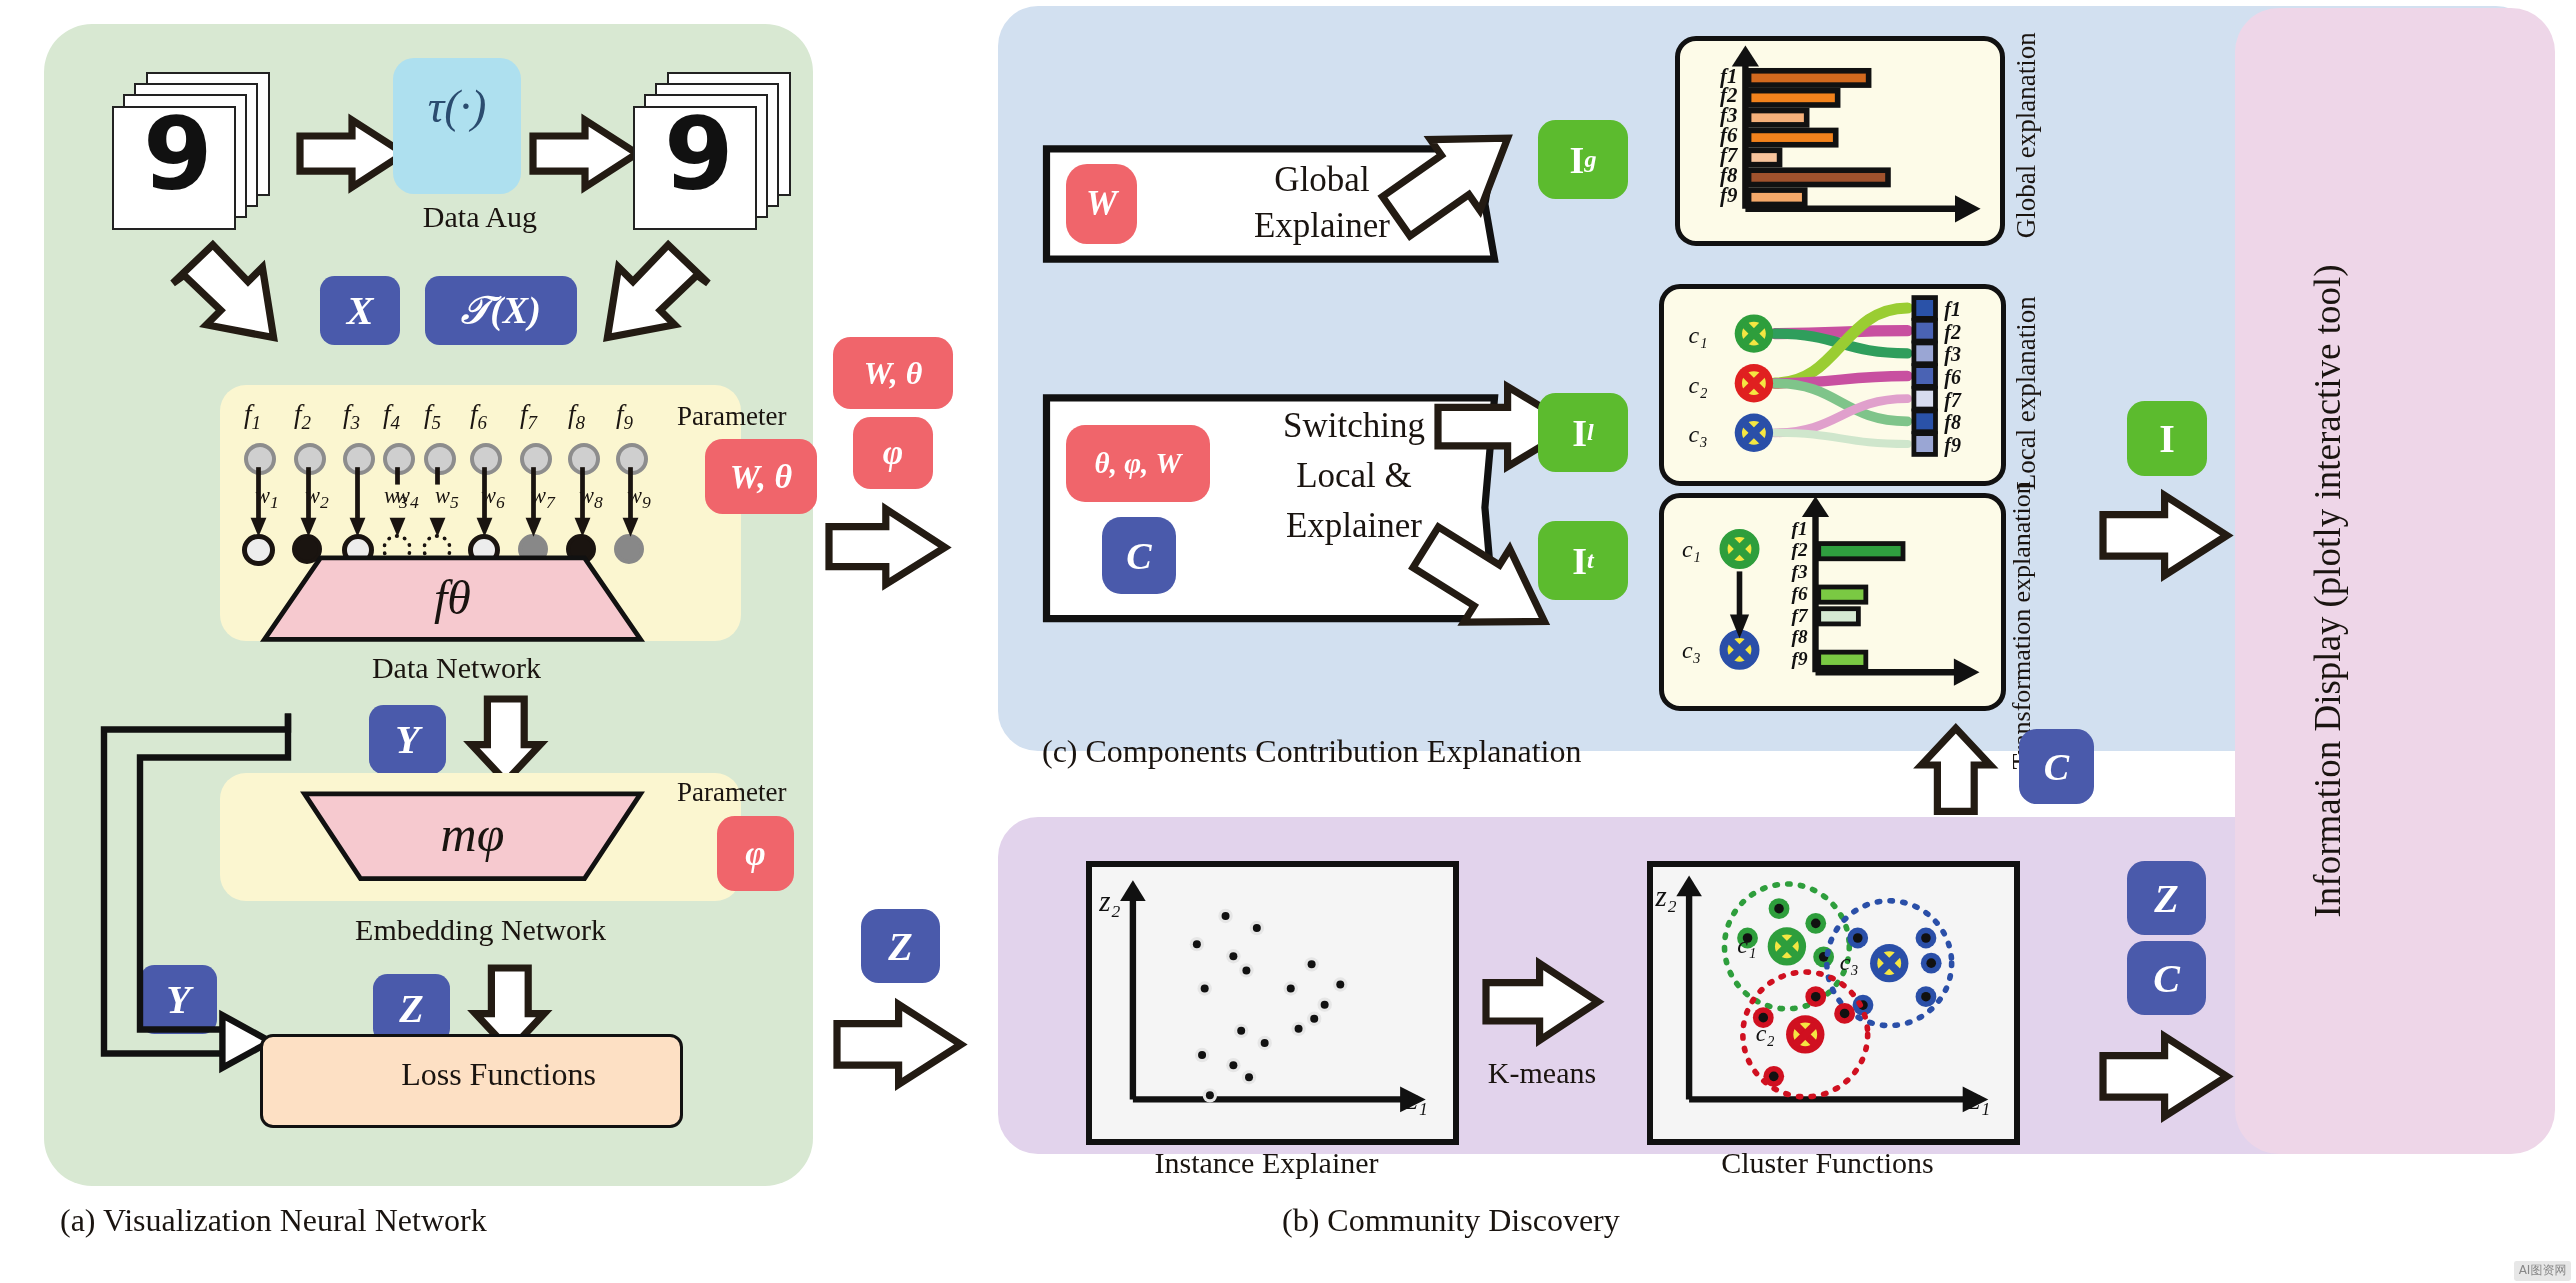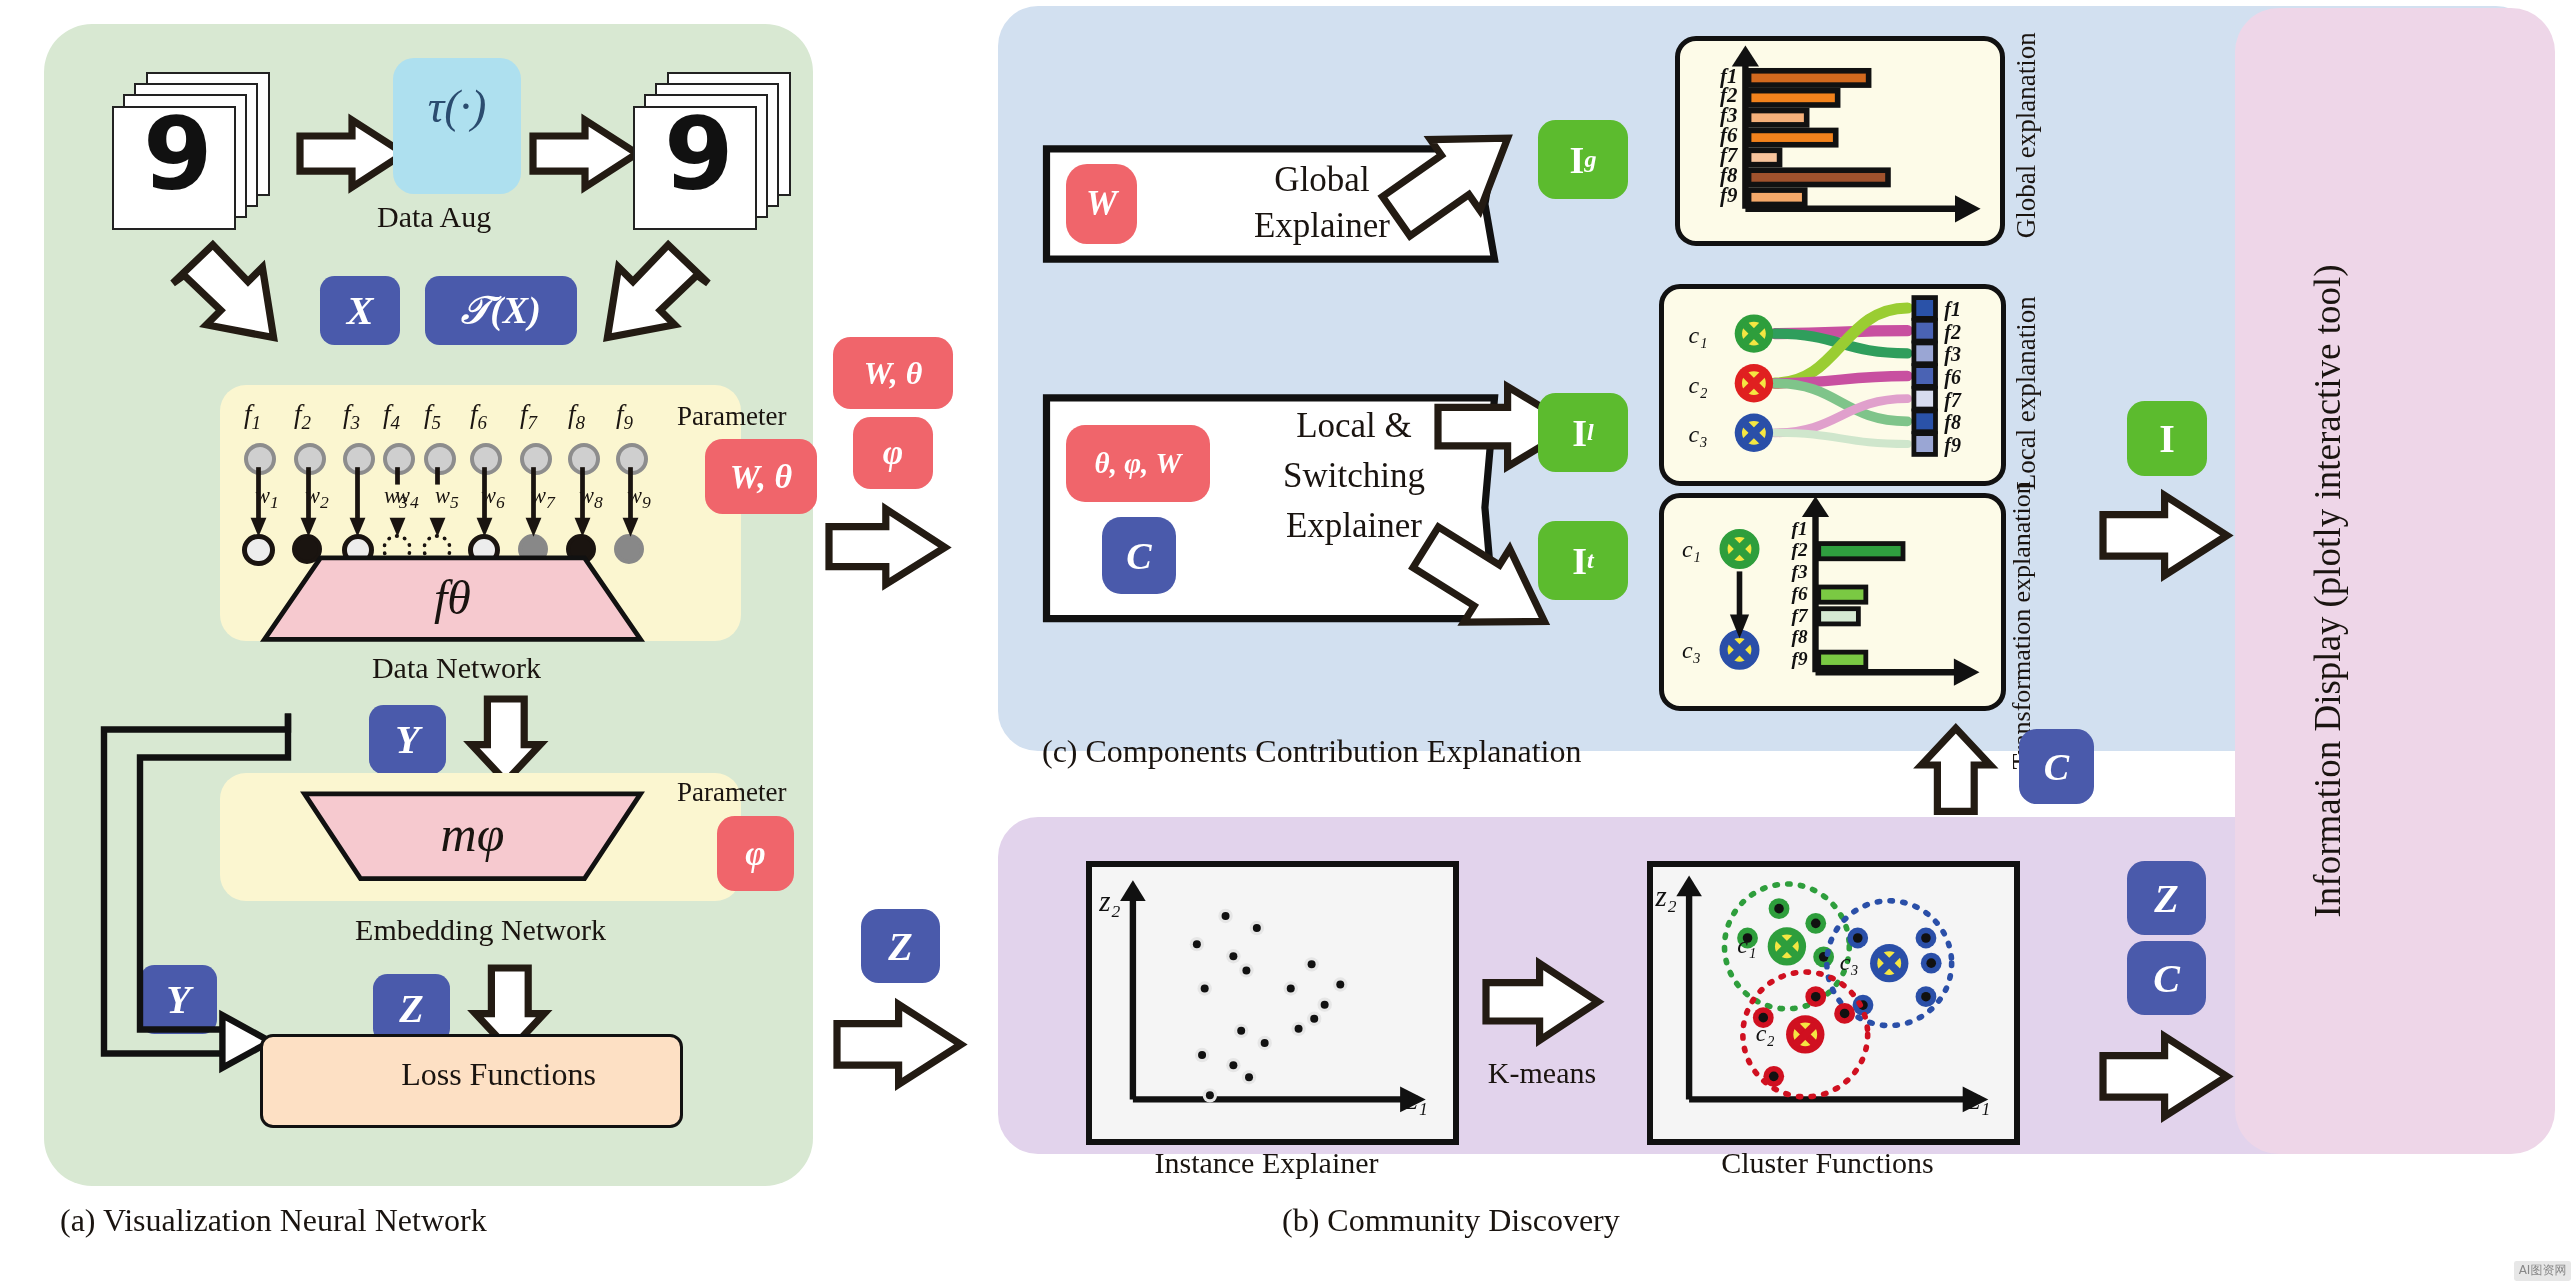--- a/index.html
+++ b/index.html
@@ -56,21 +56,21 @@
     <div class="digit" style="left:29px;top:-3.2px;font-size:100px;line-height:100px;">9</div>
   </div>
 </div>
 
 <svg style="left:296px;top:112px;width:120px;height:88px;" viewBox="0 0 150 110" width="120" height="88">
   <polygon points="5,30 70,30 70,10 135,52 70,94 70,74 5,74" fill="#fff" stroke="#231b13" stroke-width="9"></polygon>
 </svg>
 
 <div class="abs" style="left:393px;top:58px;width:128px;height:136px;background:#aee0ef;border-radius:21px;"></div>
 <div class="mathlbl" style="left:401px;top:80px;width:112px;text-align:center;font-size:46px;color:#2b4c6f;">τ(·)</div>
-<div class="lbl" style="left:377px;top:200px;width:160px;text-align:left;">Data Aug</div>
+<div class="lbl" style="left:377px;top:200px;width:160px;text-align:right;">Data Aug</div>
 
 <svg style="left:529px;top:112px;width:120px;height:88px;" viewBox="0 0 150 110" width="120" height="88">
   <polygon points="5,30 70,30 70,10 135,52 70,94 70,74 5,74" fill="#fff" stroke="#231b13" stroke-width="9"></polygon>
 </svg>
 
 <div class="cardstack" style="left:633px;top:72px;width:176px;height:176px;">
   <div class="card" style="left:34px;top:0;width:120px;height:120px;"></div>
   <div class="card" style="left:22.4px;top:11.2px;width:120px;height:120px;"></div>
   <div class="card" style="left:11.2px;top:22.4px;width:120px;height:120px;"></div>
   <div class="card" style="left:0px;top:34px;width:120px;height:120px;">
@@ -249,22 +249,22 @@
 <svg style="left:1046px;top:393px;width:457px;height:232px;" viewBox="0 0 570 290" width="457" height="232">
   <path d="M 0,6 L 560,6 L 548,143 L 560,282 L 0,282 Z" fill="#fff" stroke="#111" stroke-width="9"></path>
 </svg>
 <div class="chip chip-red" style="left:1066px;top:425px;width:144px;height:77px;font-size:29px;border-radius:19px;">
   <span>θ, φ, W</span>
 </div>
 <div class="chip chip-blue" style="left:1102px;top:517px;width:74px;height:77px;font-size:38px;border-radius:19px;">
   <span>C</span>
 </div>
 <div class="abs" style="left:1218px;top:401px;width:272px;text-align:center;font-size:35px;line-height:50px;">
+  <div>Switching</div>
   <div>Local &amp;</div>
-  <div>Switching</div>
   <div>Explainer</div>
 </div>
 
 <svg style="left:1378px;top:96px;width:160px;height:136px;" viewBox="0 0 200 170" width="160" height="136">
   <g transform="rotate(-35 100 95)">
     <polygon points="5,66 95,66 95,42 175,96 95,150 95,126 5,126" fill="#fff" stroke="#231b13" stroke-width="9"></polygon>
   </g>
 </svg>
 <svg style="left:1434px;top:377px;width:152px;height:104px;" viewBox="0 0 190 130" width="152" height="104">
   <polygon points="5,38 92,38 92,12 175,62 92,112 92,86 5,86" fill="#fff" stroke="#231b13" stroke-width="9"></polygon>

